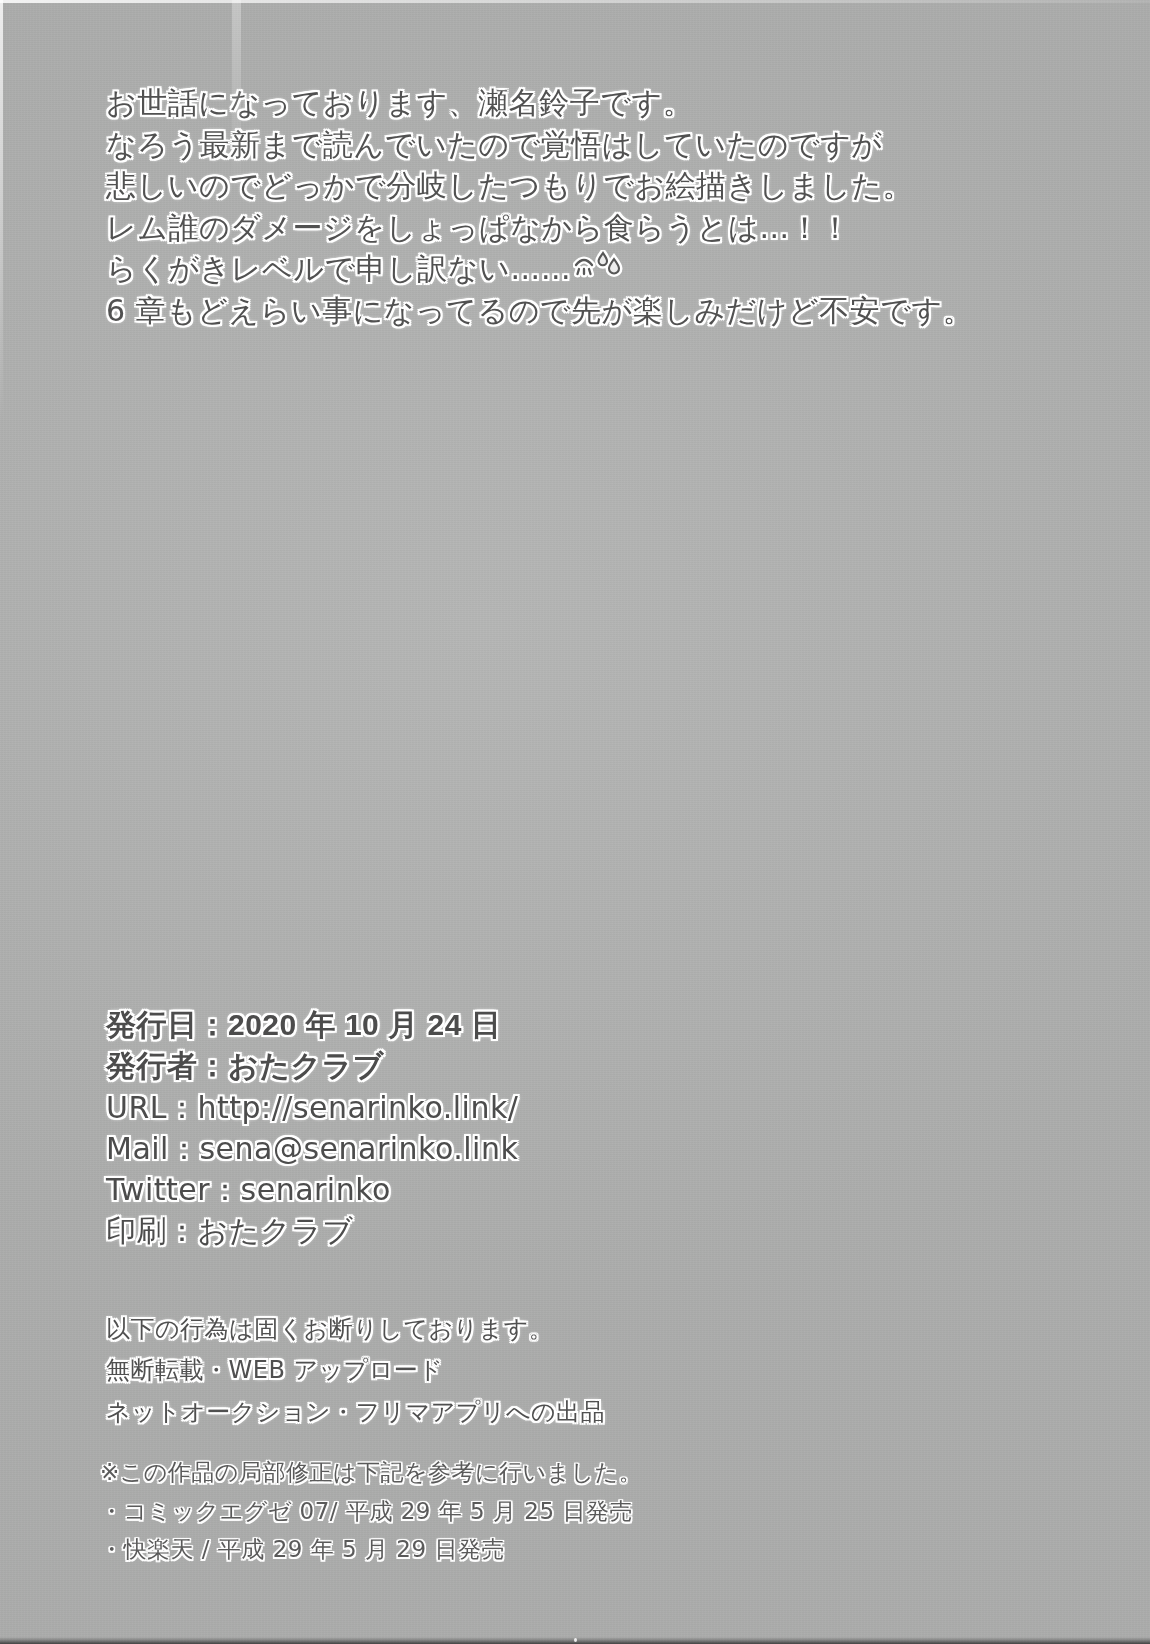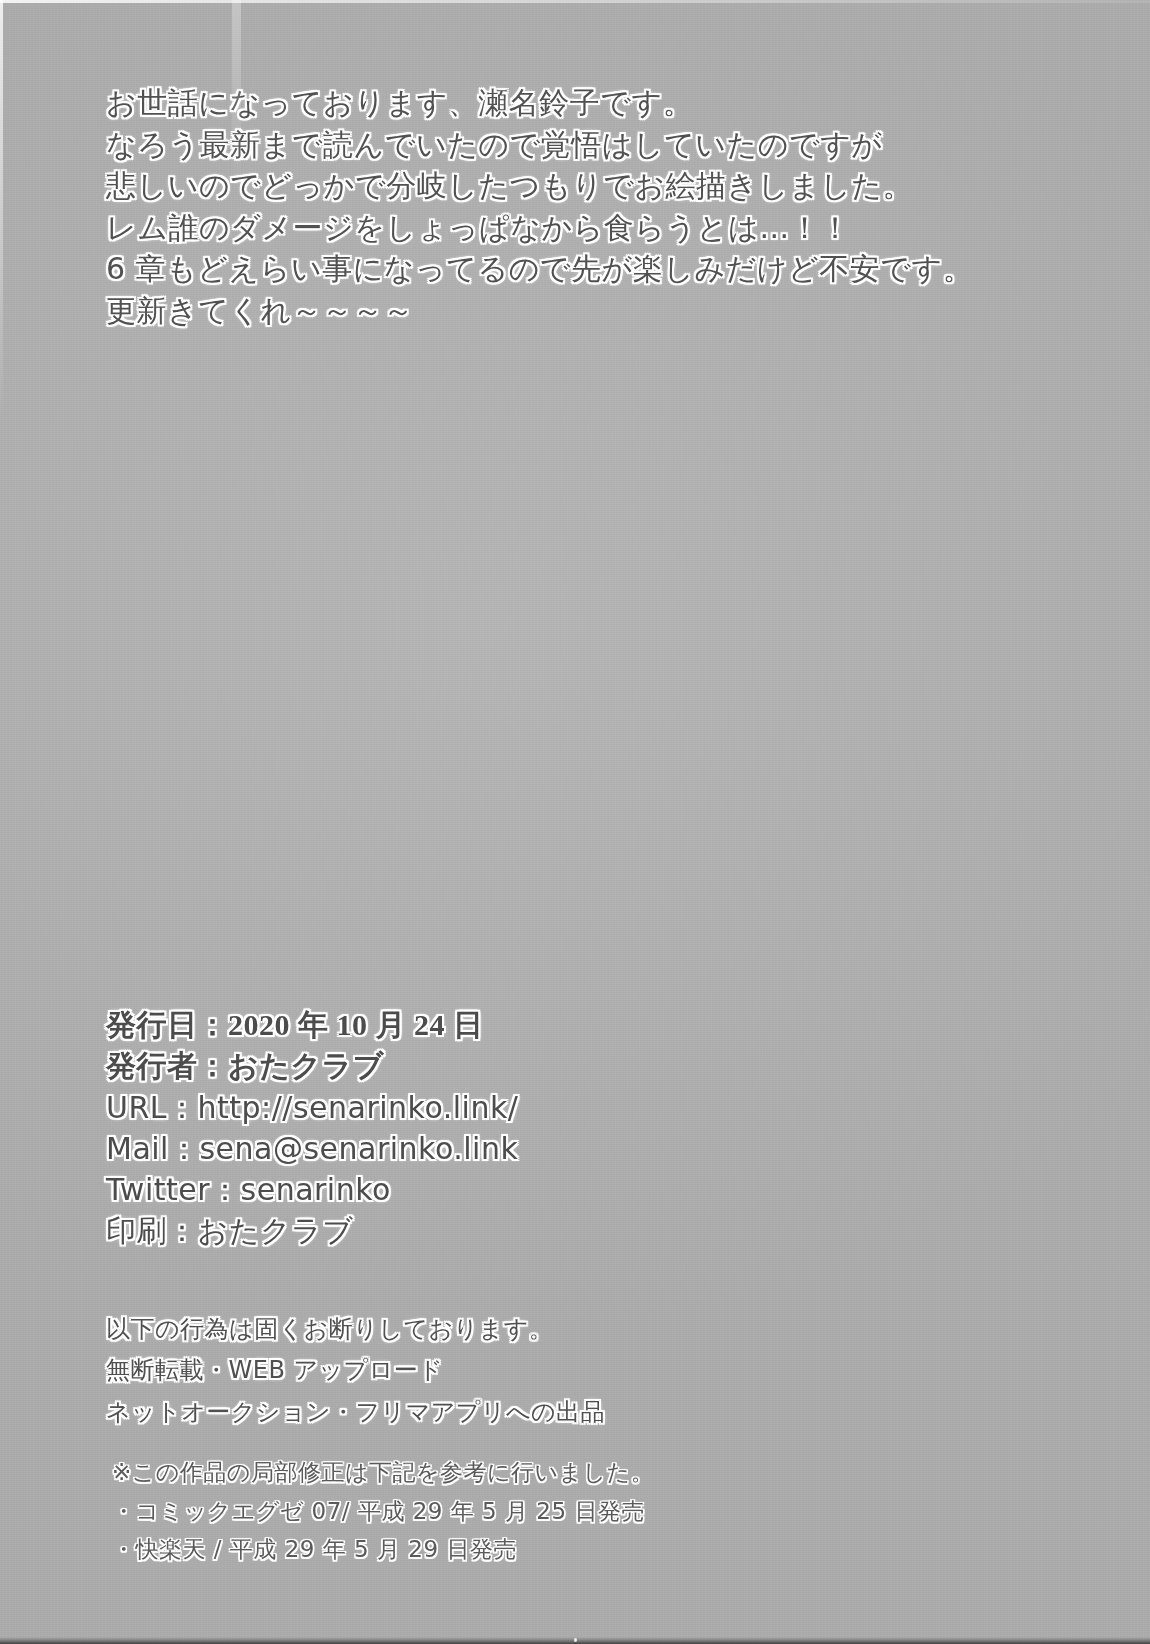--- a/index.html
+++ b/index.html
@@ -27,37 +27,36 @@
       -2px  0   0 #ffffff, 2px  0   0 #ffffff,
       -2px  2px 0 #ffffff, 0  2px 0 #ffffff, 2px 2px 0 #ffffff,
       0 0 4px #ffffff, 0 0 4px #ffffff;
   }
   .halo-small .line {
     text-shadow:
       -1.5px -1.5px 0 #fdfdfd, 0 -1.5px 0 #fdfdfd, 1.5px -1.5px 0 #fdfdfd,
       -1.5px  0     0 #fdfdfd, 1.5px  0     0 #fdfdfd,
       -1.5px  1.5px 0 #fdfdfd, 0  1.5px 0 #fdfdfd, 1.5px 1.5px 0 #fdfdfd,
       0 0 3px #fdfdfd;
-    margin-left: 12px;
   }
 
   .afterword {
     left: 106px; top: 82px;
     font-size: 30px; line-height: 41.5px;
     letter-spacing: 0.5px;
     color: #515151;
   }
   .colophon {
     left: 106px; top: 1004px;
     font-size: 30px; line-height: 41.3px;
     letter-spacing: 0.5px;
     color: #4c4c4c;
   }
   .colophon .serif {
-    font-family: Liberation Serif, serif;
+    font-family: Liberation Sans, sans-serif;
     font-weight: 600;
   }
   .notice {
     left: 106px; top: 1309px;
     font-size: 24px; line-height: 41.3px;
     letter-spacing: 0.5px;
     color: #505050;
   }
   .fineprint {
     left: 100px; top: 1453px;
@@ -93,22 +92,43 @@
 </head>
 <body>
 
 <div class="page">
 
   <div class="block halo afterword">
     <span class="line">お世話になっております、瀬名鈴子です。</span>
     <span class="line">なろう最新まで読んでいたので覚悟はしていたのですが</span>
     <span class="line">悲しいのでどっかで分岐したつもりでお絵描きしました。</span>
     <span class="line">レム誰のダメージをしょっぱなから食らうとは…！！</span>
+    <span class="line">
+      <span class="seg">らくがきレベルで申し訳ない……</span><svg class="emote" width="50" height="34" viewBox="0 0 50 34">
+        <g stroke="#ffffff" stroke-width="7" fill="none" stroke-linecap="round">
+          <path d="M3,15 Q11,5 19,15"></path>
+          <path d="M6,19 l-1.5,5"></path>
+          <path d="M11,19 l0,5"></path>
+          <path d="M16,19 l1.5,5"></path>
+          <path d="M30,3 C32,6 34,8.5 34,11 a4.2,4.2 0 1 1 -8.4,0 C25.6,8.5 28,6 30,3 Z"></path>
+          <path d="M41,9 C43.5,12.5 46,15.5 46,18.5 a5,5 0 1 1 -10,0 C36,15.5 38.5,12.5 41,9 Z"></path>
+        </g>
+        <g stroke="#575757" stroke-width="2.3" fill="none" stroke-linecap="round">
+          <path d="M3,15 Q11,5 19,15"></path>
+          <path d="M6,19 l-1.5,5"></path>
+          <path d="M11,19 l0,5"></path>
+          <path d="M16,19 l1.5,5"></path>
+        </g>
+        <g stroke="#575757" stroke-width="2.1" fill="#ececec">
+          <path d="M30,3 C32,6 34,8.5 34,11 a4.2,4.2 0 1 1 -8.4,0 C25.6,8.5 28,6 30,3 Z"></path>
+          <path d="M41,9 C43.5,12.5 46,15.5 46,18.5 a5,5 0 1 1 -10,0 C36,15.5 38.5,12.5 41,9 Z"></path>
+        </g>
+      </svg>
+    </span>
     <span class="line">6 章もどえらい事になってるので先が楽しみだけど不安です。</span>
-    <span class="line">更新きてくれ～～～～</span>
   </div>
 
   <div class="block halo colophon">
     <span class="line serif">発行日：2020 年 10 月 24 日</span>
     <span class="line serif">発行者：おたクラブ</span>
     <span class="line">URL：http://senarinko.link/</span>
     <span class="line">Mail：sena@senarinko.link</span>
     <span class="line">Twitter：senarinko</span>
     <span class="line">印刷：おたクラブ</span>
   </div>

